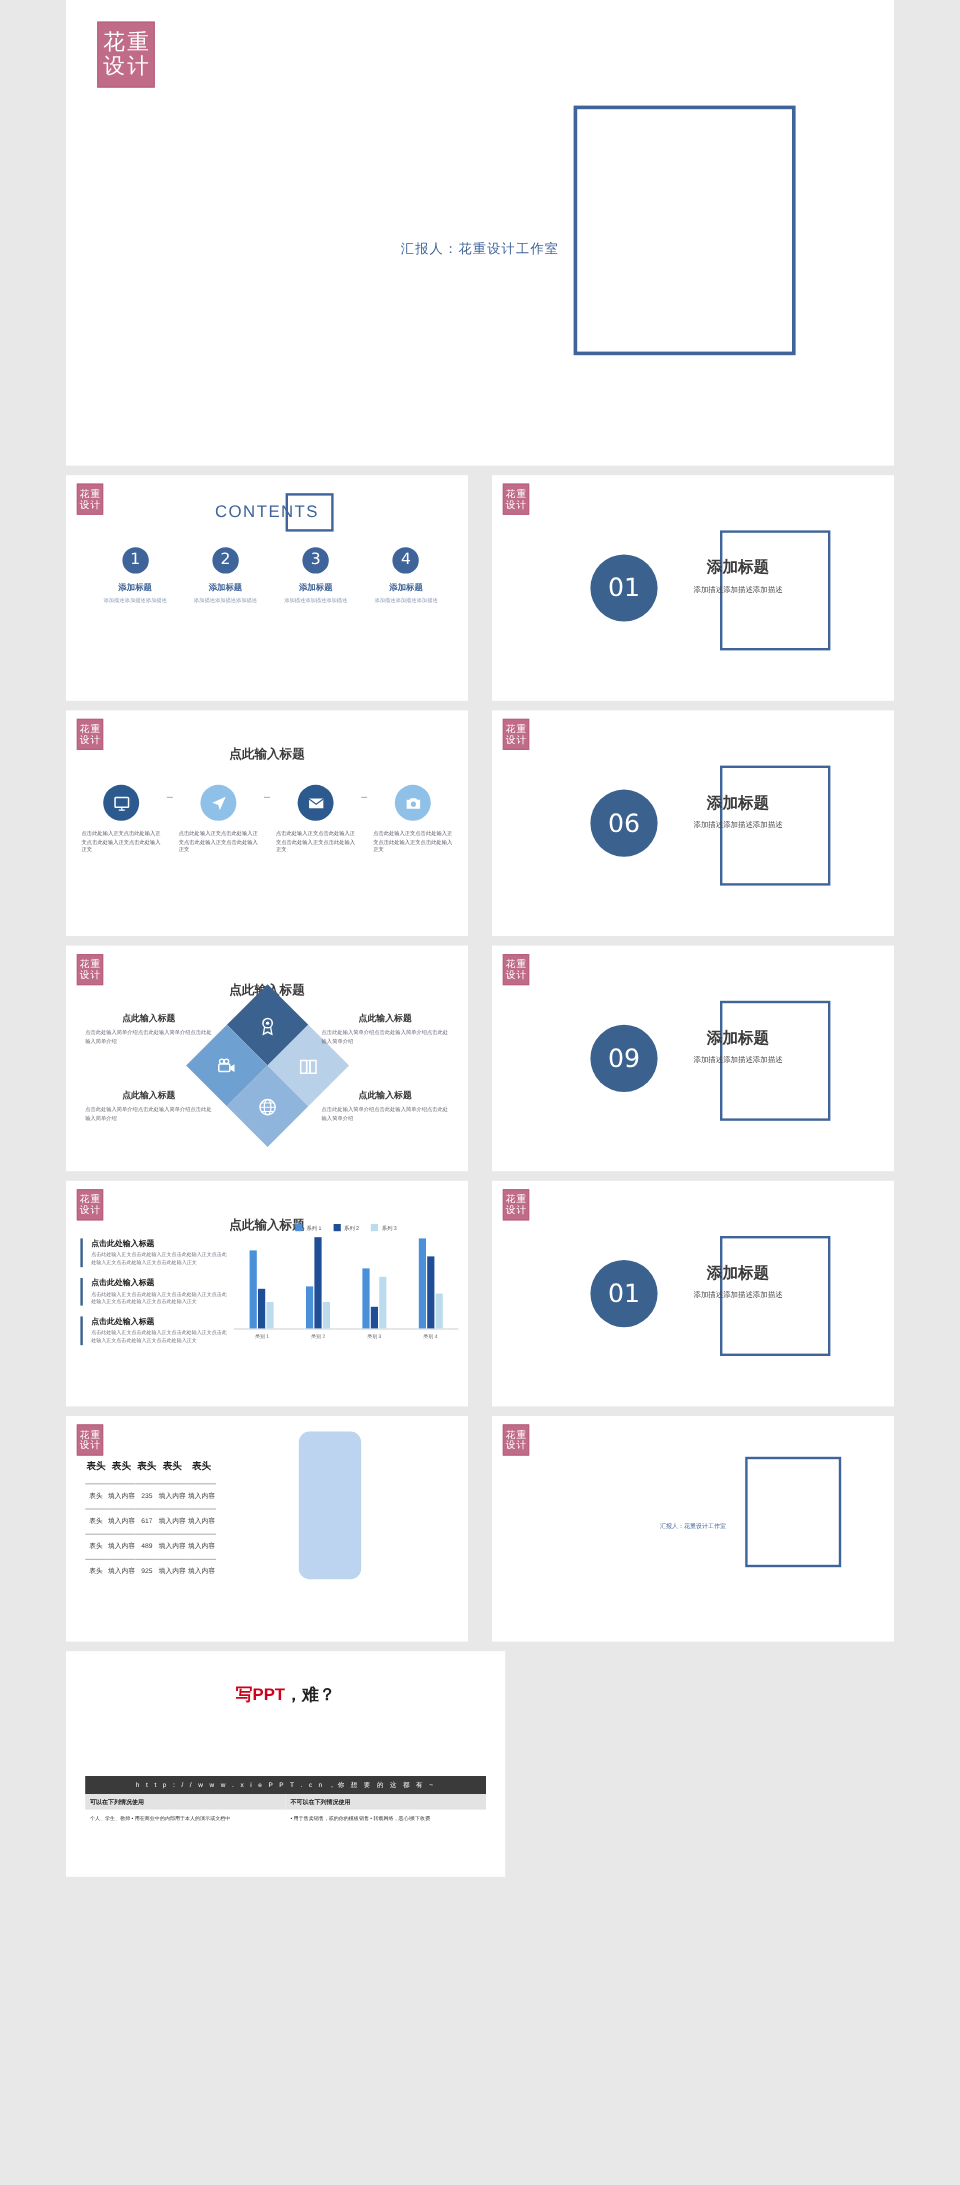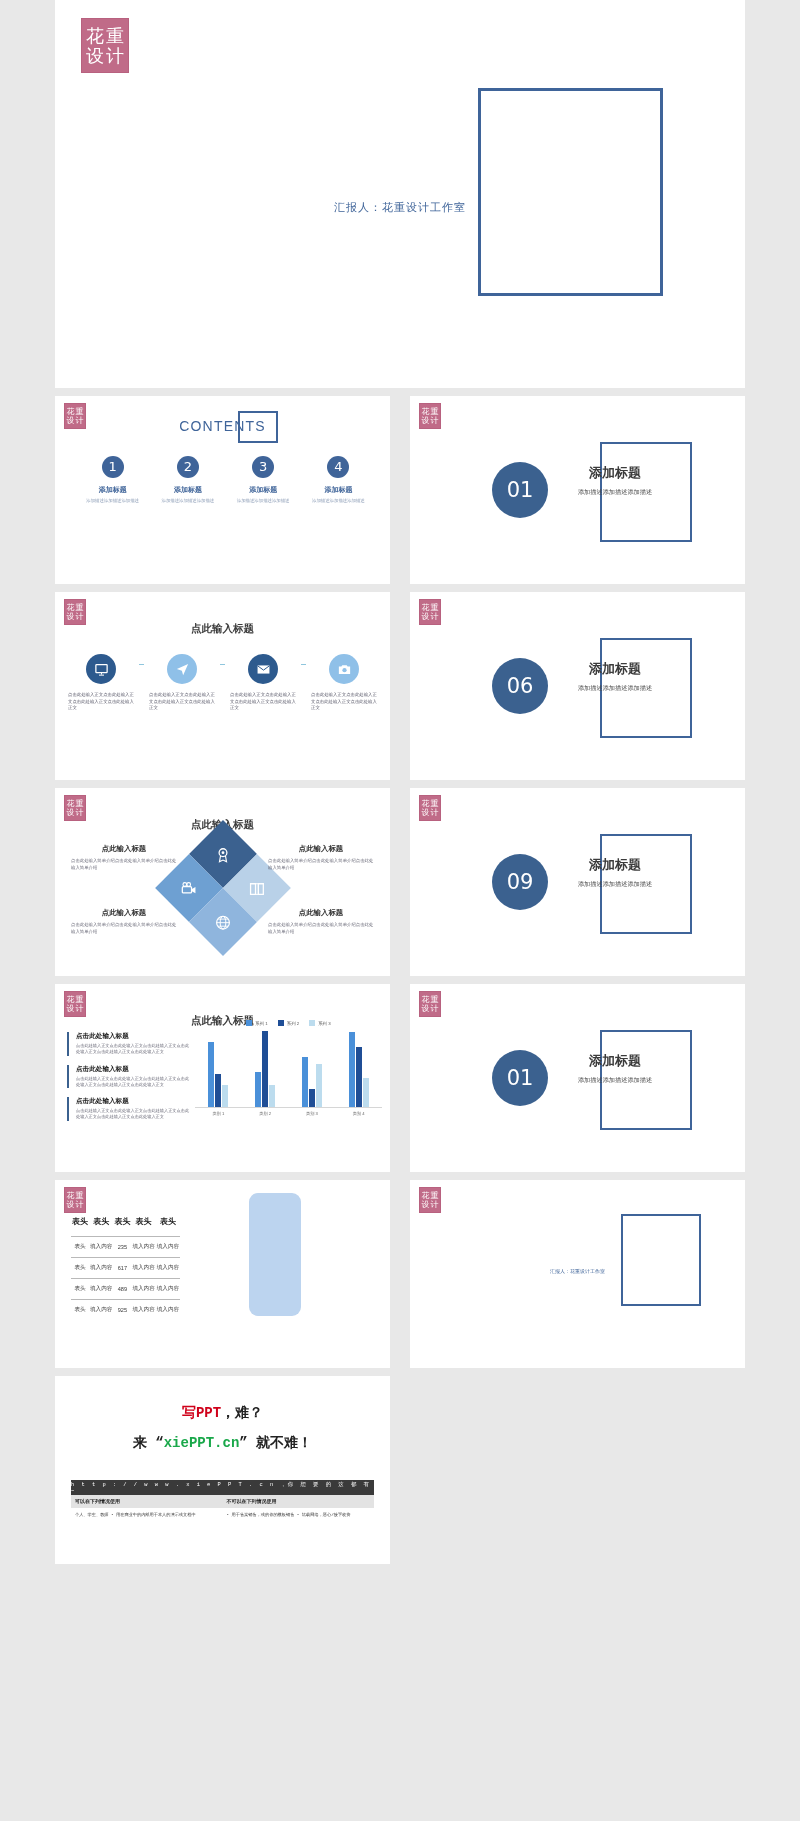--- a/index.html
+++ b/index.html
@@ -121,21 +121,21 @@
 
   
   .th-frame { position: absolute; right: 44px; top: 34px; width: 80px; height: 92px;
               border: 2px solid #3f6499; }
   .th-title { position: absolute; left: 0; right: 0; top: 62px; text-align: center;
               font-size: 16px; color: #3b3b3b; }
   .th-sub   { position: absolute; left: 0; right: 0; top: 88px; text-align: center;
               font-size: 5px; color: #3f6499; }
 
   
-  .ad { width: 335px; height: 188px; background: #fff; position: relative; font-family: Liberation Mono, monospace; }
+  .ad { width: 366px; height: 188px; background: #fff; position: relative; }
   .ad-l1 { position: absolute; left: 0; right: 0; top: 28px; text-align: center; font-size: 14px;
            color: #222; font-weight: bold; }
   .ad-l1 em { color: #d0021b; font-style: normal; }
   .ad-l2 { position: absolute; left: 0; right: 0; top: 58px; text-align: center; font-size: 14px;
            color: #222; font-weight: bold; }
   .ad-l2 em { color: #1aa84a; font-style: normal; }
   .ad-bar { position: absolute; left: 16px; right: 16px; top: 104px; height: 15px;
             background: #3a3a3a; color: #fff; font-size: 5.4px; letter-spacing: 2px;
             display: flex; align-items: center; justify-content: center; }
   .ad-cols { position: absolute; left: 16px; right: 16px; top: 119px; display: flex; }
@@ -489,23 +489,20 @@
         <span>计</span>
       </div>
       <div class="th-frame"></div>
       <div class="th-sub">汇报人：花重设计工作室</div>
     </div>
 
     <div class="ad">
       <div class="ad-l1">
         <em>写PPT</em><span>，难？</span>
       </div>
-      <div class="ad-l2">
-        <span>来 “</span><em>xiePPT.cn</em><span>” 就不难！</span>
-      </div>
       <div class="ad-bar">h t t p : / / w w w . x i e P P T . c n ，你 想 要 的 这 都 有 ~</div>
       <div class="ad-cols">
         <div class="ad-col">
           <div class="ad-ch">可以在下列情况使用</div>
           <div class="ad-cb">个人、学生、教师
 •  用在商业中的内部用于本人的演示或文档中</div>
         </div>
         <div class="ad-col">
           <div class="ad-ch">不可以在下列情况使用</div>
           <div class="ad-cb">•  用于售卖销售，或的你的模板销售

